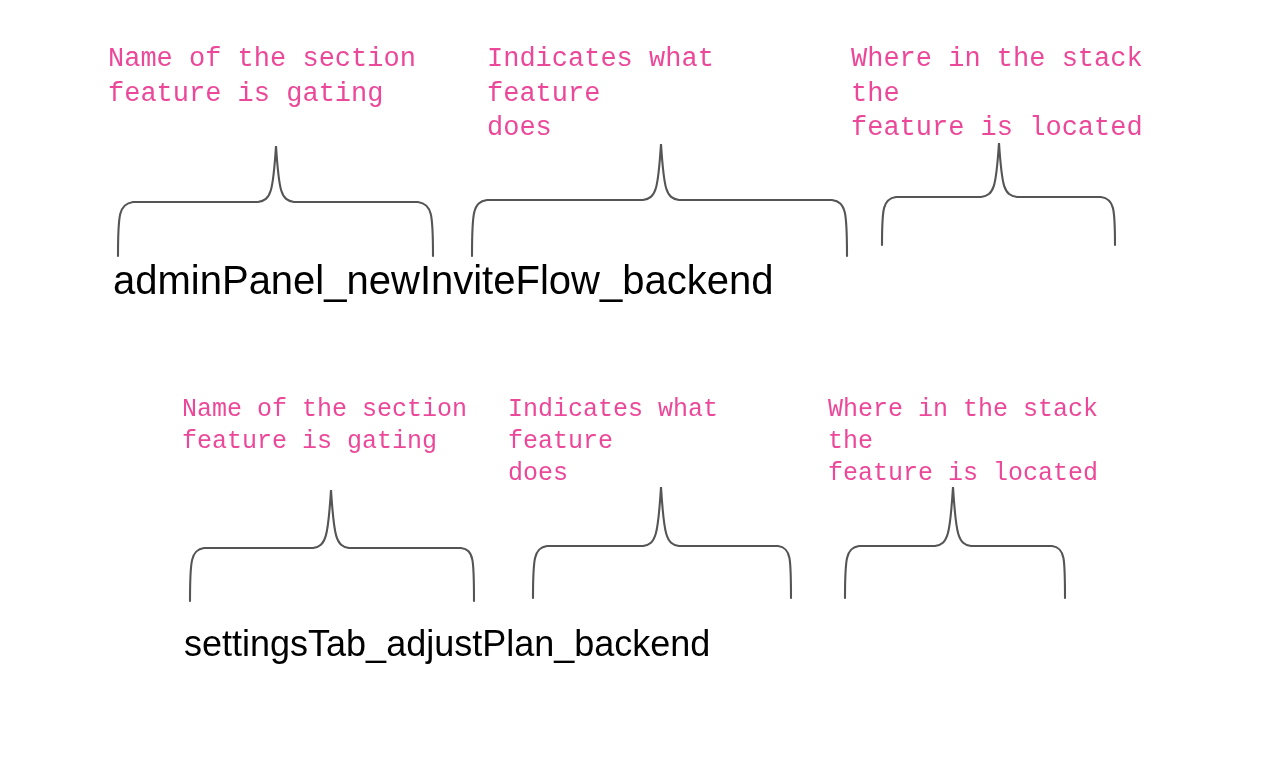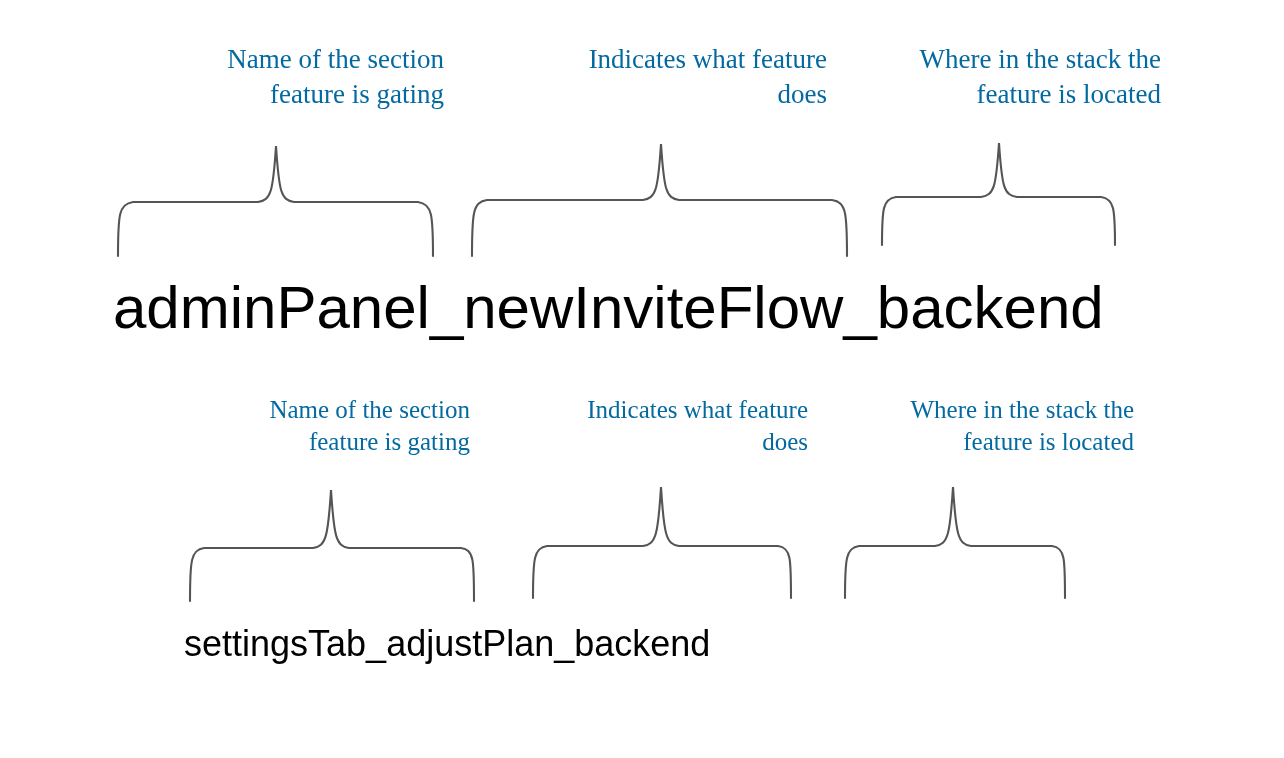--- a/index.html
+++ b/index.html
@@ -18,23 +18,23 @@
   }
   .slide {
     position: absolute;
     inset: 0;
     background: #ffffff;
   }
 
   
   .label {
     position: absolute;
-    text-align: right;
-    font-family: Liberation Serif, serif;
-    color: #0369a1;
+    text-align: left;
+    font-family: Liberation Mono, monospace;
+    color: #ec4899;
     line-height: 1.28;
     white-space: pre-line;
   }
 
   
   .r1-label { font-size: 27px; top: 42px; }
   .r1-l1 { left: 108px;  width: 336px; }
   .r1-l2 { left: 487px;  width: 340px; }
   .r1-l3 { left: 851px;  width: 310px; }
 
@@ -59,22 +59,21 @@
     position: absolute;
     font-family: "Liberation Sans", sans-serif;
     font-weight: 400;
     color: #000000;
     white-space: nowrap;
     letter-spacing: 0px;
   }
   .flag-1 {
     left: 113px;
     top: 258px;
-    font-size: 60px;
-    margin-top: 15px;
+    font-size: 40px;
   }
   .flag-2 {
     left: 184px;
     top: 623px;
     font-size: 36px;
   }
 </style>
 </head>
 <body>
 

